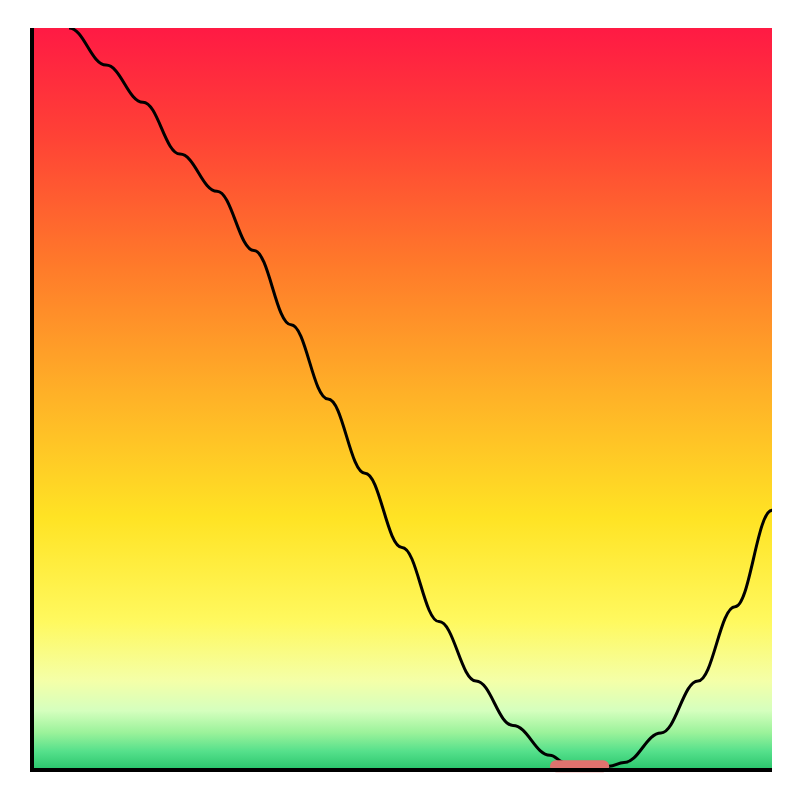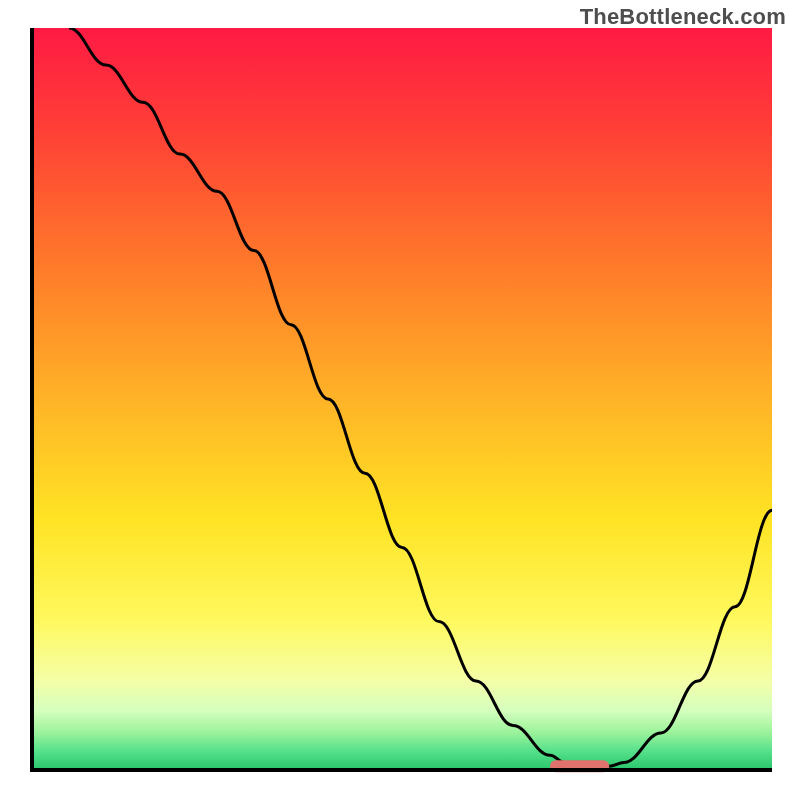--- a/index.html
+++ b/index.html
@@ -26,21 +26,20 @@
     z-index: 5;
   }
   svg {
     display: block;
   }
 </style>
 </head>
 <body>
 
 <div class="container">
-  <div class="watermark">TheBottleneck.com</div>
 
   <svg width="800" height="800" viewBox="0 0 800 800">
     <defs>
       <linearGradient id="bg-grad" x1="0" y1="0" x2="0" y2="1">
         <stop offset="0%" stop-color="#ff1a44"></stop>
         <stop offset="14%" stop-color="#ff4036"></stop>
         <stop offset="32%" stop-color="#ff7a2a"></stop>
         <stop offset="50%" stop-color="#ffb327"></stop>
         <stop offset="66%" stop-color="#ffe324"></stop>
         <stop offset="80%" stop-color="#fff95f"></stop>

